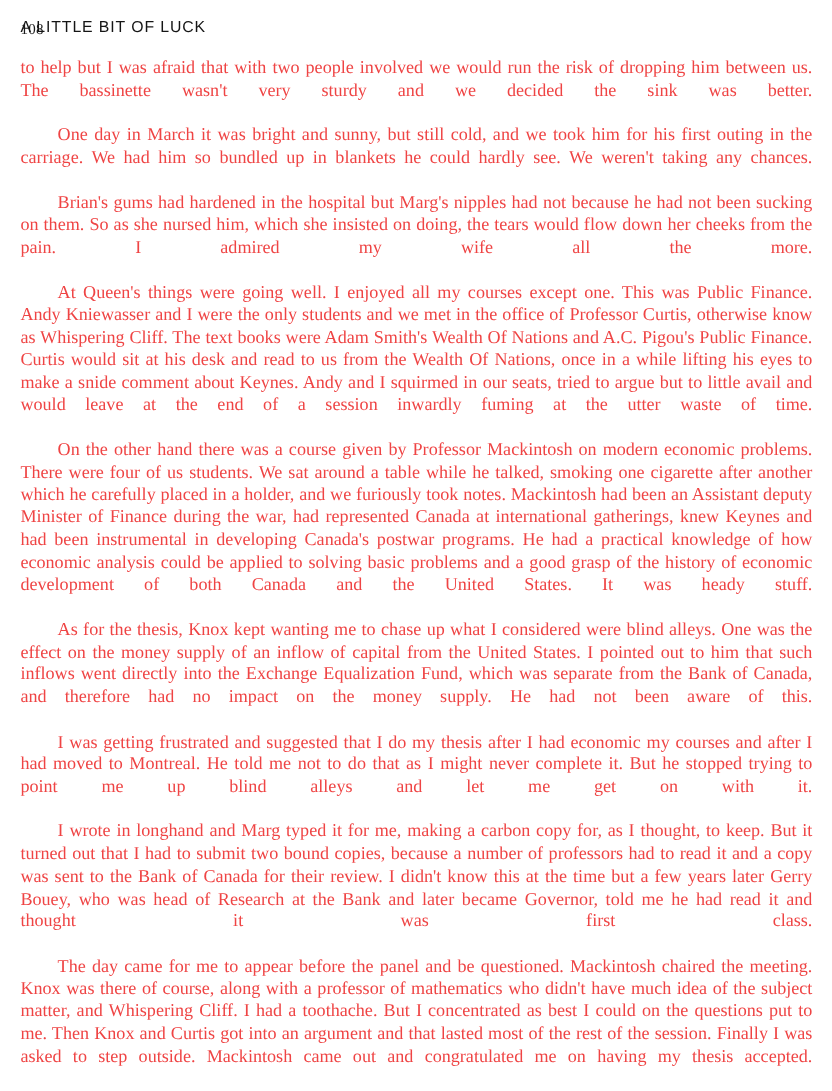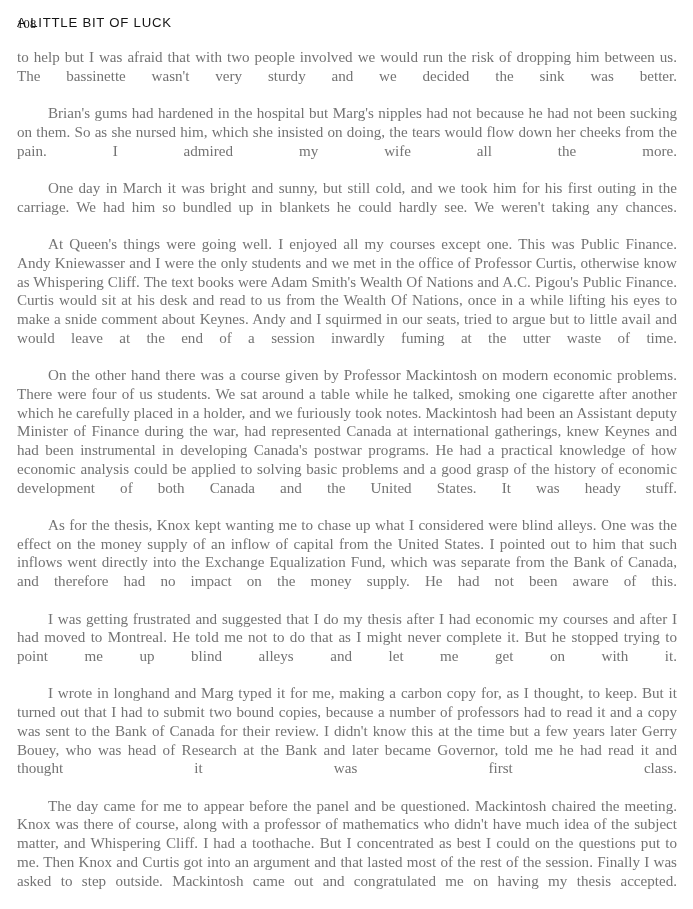--- a/index.html
+++ b/index.html
@@ -64,21 +64,21 @@
     left: 17px;
     top: 48px;
     width: 660px;
   }
   .para {
     margin: 0;
     text-indent: 31px;
     text-align: justify;
     font-size: 15.1px;
     line-height: 18.72px;
-    color: #737373;
+    color: #ef4444;
     hyphens: none;
     -webkit-hyphens: none;
     word-spacing: 0.1px;
   }
   
   .para:after {
     content: "";
     display: inline-block;
     width: 100%;
   }
@@ -91,22 +91,22 @@
 
 <div class="page">
 
   <div class="running-head">
     <div class="folio">108</div>
     <div class="book-title">A LITTLE BIT OF LUCK</div>
   </div>
 
   <div class="text-block">
     <p class="para no-indent">to help but I was afraid that with two people involved we would run the risk of dropping him between us. The bassinette wasn't very sturdy and we decided the sink was better.</p>
+    <p class="para">One day in March it was bright and sunny, but still cold, and we took him for his first outing in the carriage. We had him so bundled up in blankets he could hardly see. We weren't taking any chances.</p>
     <p class="para">Brian's gums had hardened in the hospital but Marg's nipples had not because he had not been sucking on them. So as she nursed him, which she insisted on doing, the tears would flow down her cheeks from the pain. I admired my wife all the more.</p>
-    <p class="para">One day in March it was bright and sunny, but still cold, and we took him for his first outing in the carriage. We had him so bundled up in blankets he could hardly see. We weren't taking any chances.</p>
     <p class="para">At Queen's things were going well. I enjoyed all my courses except one. This was Public Finance. Andy Kniewasser and I were the only students and we met in the office of Professor Curtis, otherwise know as Whispering Cliff. The text books were Adam Smith's Wealth Of Nations and A.C. Pigou's Public Finance. Curtis would sit at his desk and read to us from the Wealth Of Nations, once in a while lifting his eyes to make a snide comment about Keynes. Andy and I squirmed in our seats, tried to argue but to little avail and would leave at the end of a session inwardly fuming at the utter waste of time.</p>
     <p class="para">On the other hand there was a course given by Professor Mackintosh on modern economic problems. There were four of us students. We sat around a table while he talked, smoking one cigarette after another which he carefully placed in a holder, and we furiously took notes. Mackintosh had been an Assistant deputy Minister of Finance during the war, had represented Canada at international gatherings, knew Keynes and had been instrumental in developing Canada's postwar programs. He had a practical knowledge of how economic analysis could be applied to solving basic problems and a good grasp of the history of economic development of both Canada and the United States. It was heady stuff.</p>
     <p class="para">As for the thesis, Knox kept wanting me to chase up what I considered were blind alleys. One was the effect on the money supply of an inflow of capital from the United States. I pointed out to him that such inflows went directly into the Exchange Equalization Fund, which was separate from the Bank of Canada, and therefore had no impact on the money supply. He had not been aware of this.</p>
     <p class="para">I was getting frustrated and suggested that I do my thesis after I had economic my courses and after I had moved to Montreal. He told me not to do that as I might never complete it. But he stopped trying to point me up blind alleys and let me get on with it.</p>
     <p class="para">I wrote in longhand and Marg typed it for me, making a carbon copy for, as I thought, to keep. But it turned out that I had to submit two bound copies, because a number of professors had to read it and a copy was sent to the Bank of Canada for their review. I didn't know this at the time but a few years later Gerry Bouey, who was head of Research at the Bank and later became Governor, told me he had read it and thought it was first class.</p>
     <p class="para">The day came for me to appear before the panel and be questioned. Mackintosh chaired the meeting. Knox was there of course, along with a professor of mathematics who didn't have much idea of the subject matter, and Whispering Cliff. I had a toothache. But I concentrated as best I could on the questions put to me. Then Knox and Curtis got into an argument and that lasted most of the rest of the session. Finally I was asked to step outside. Mackintosh came out and congratulated me on having my thesis accepted.</p>
 
   </div>
 
 </div>

